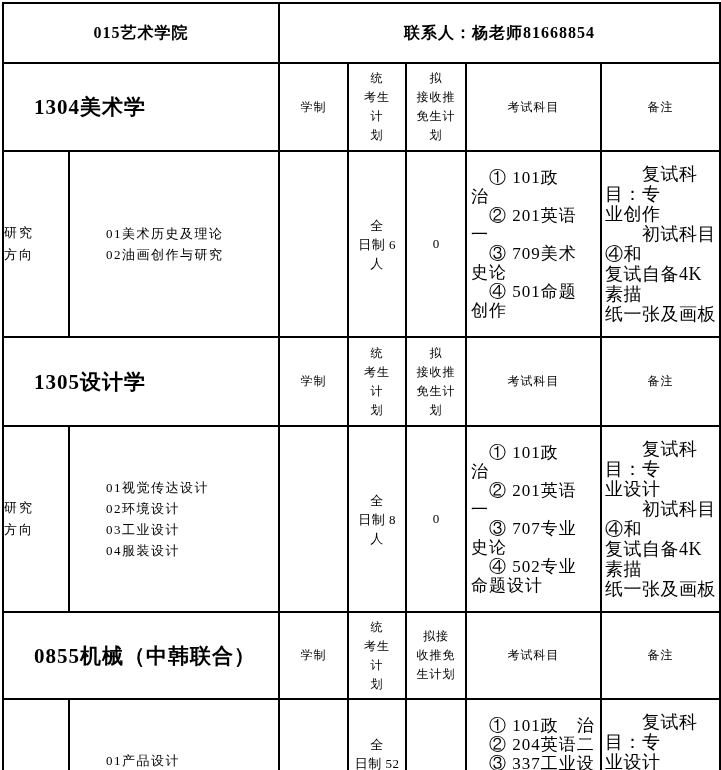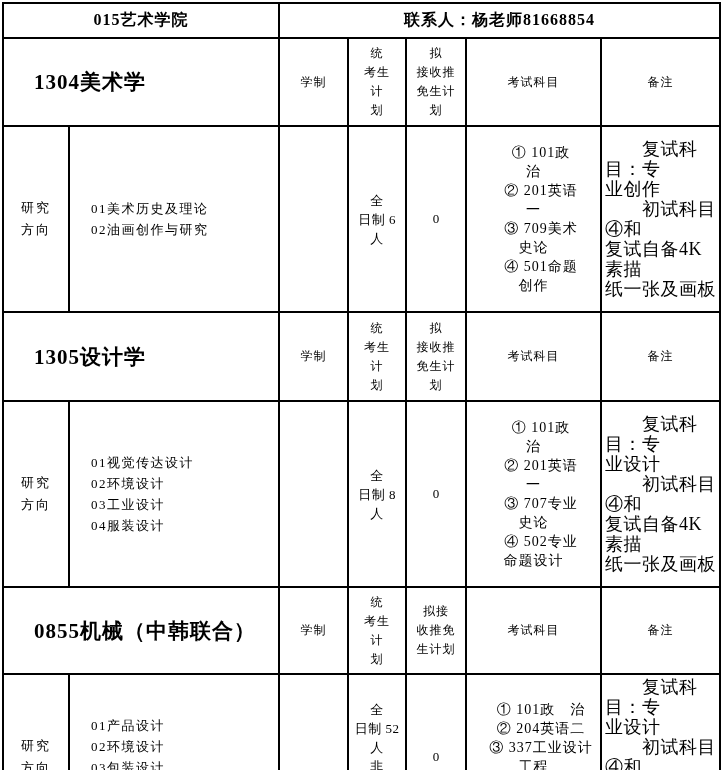--- a/index.html
+++ b/index.html
@@ -36,56 +36,55 @@
     letter-spacing:1px;
   }
   .hdr {
     font-size:12px;
     text-align:center;
     line-height:19px;
     letter-spacing:1px;
   }
   .dir-label {
     font-size:13px;
-    text-align:center;
     line-height:22px;
     letter-spacing:2px;
   }
   .dirs {
     font-size:13px;
     text-align:left;
-    padding-left:21px;
+    padding-left:36px;
     line-height:21px;
     letter-spacing:1.5px;
   }
   .plan {
     font-size:13px;
     text-align:center;
     line-height:19px;
     letter-spacing:0.5px;
   }
   .num {
     font-size:13px;
     text-align:center;
   }
   .subjects {
-    font-size:14px;
-    text-align:center;
+    font-size:17px;
+    text-align:left;
     padding:16px 4px;
     line-height:19px;
     letter-spacing:1px;
   }
   .note {
     font-size:18px;
     text-align:left;
     padding:2px 3px;
     line-height:20px;
     letter-spacing:0.5px;
   }
-  tr.r1 { height:35px; }
+  tr.r1 { height:60px; }
   tr.r2 { height:88px; }
   tr.r3 { height:165px; }
   tr.r4 { height:89px; }
   tr.r5 { height:161px; }
   tr.r6 { height:87px; }
   tr.r7 { height:126px; }
 </style>
 </head>
 <body>
 

